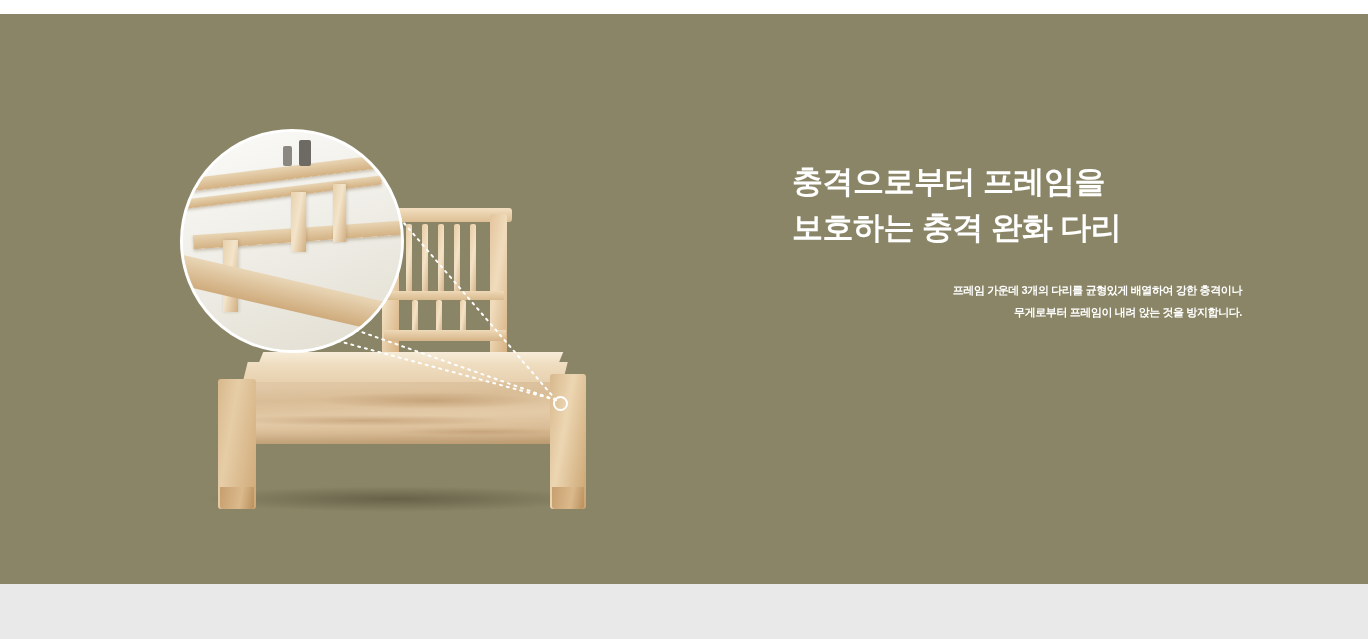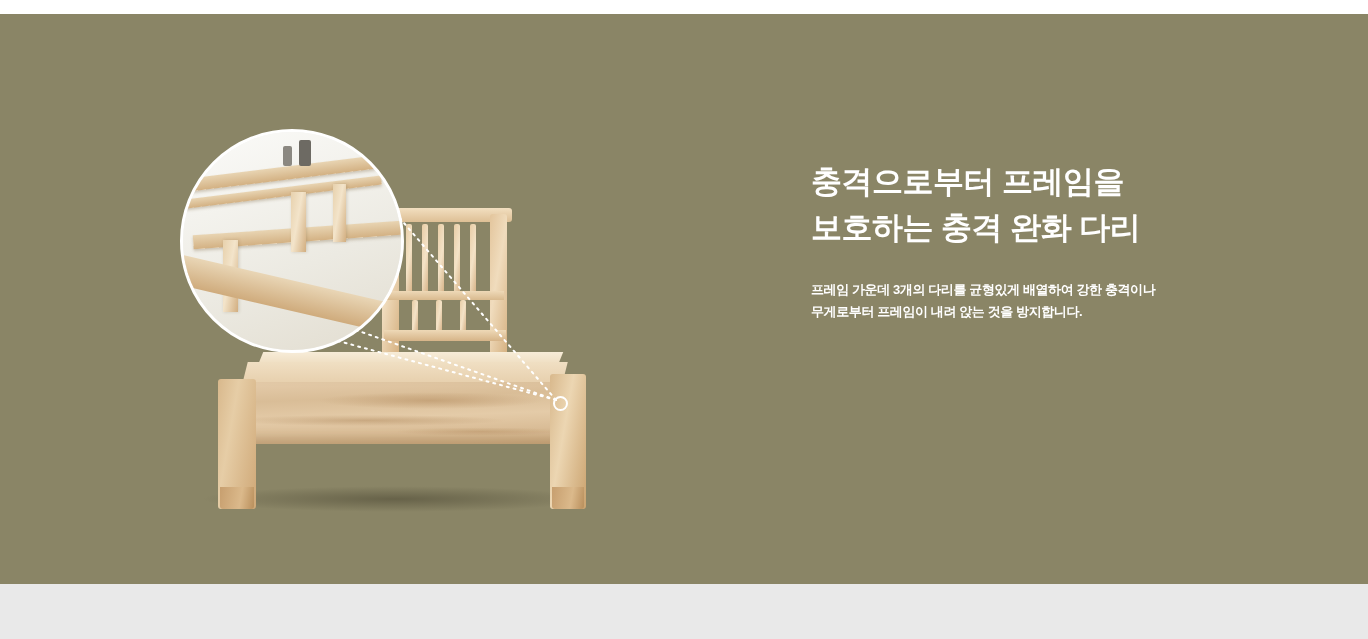--- a/index.html
+++ b/index.html
@@ -37,42 +37,43 @@
   .bottom-strip {
     position: absolute;
     left: 0; top: 584px;
     width: 1368px;
     height: 55px;
     background: #e9e9e9;
   }
   
   .text-block {
     position: absolute;
-    left: 811px;
+    left: 792px;
     top: 145px;
     width: 450px;
   }
   .headline {
     color: #ffffff;
     font-size: 31px;
     font-weight: bold;
     line-height: 46px;
     letter-spacing: -0.5px;
     margin: 0;
     white-space: pre-line;
   }
   .subcopy {
     color: #ffffff;
-    font-size: 13px;
+    font-size: 11px;
     font-weight: bold;
     line-height: 22px;
     letter-spacing: -0.4px;
     margin: 0;
     padding-top: 28px;
     white-space: pre-line;
+    text-align: right;
   }
   
   .product {
     position: absolute;
     left: 150px;
     top: 90px;
     width: 520px;
     height: 430px;
   }
   .shadow {

